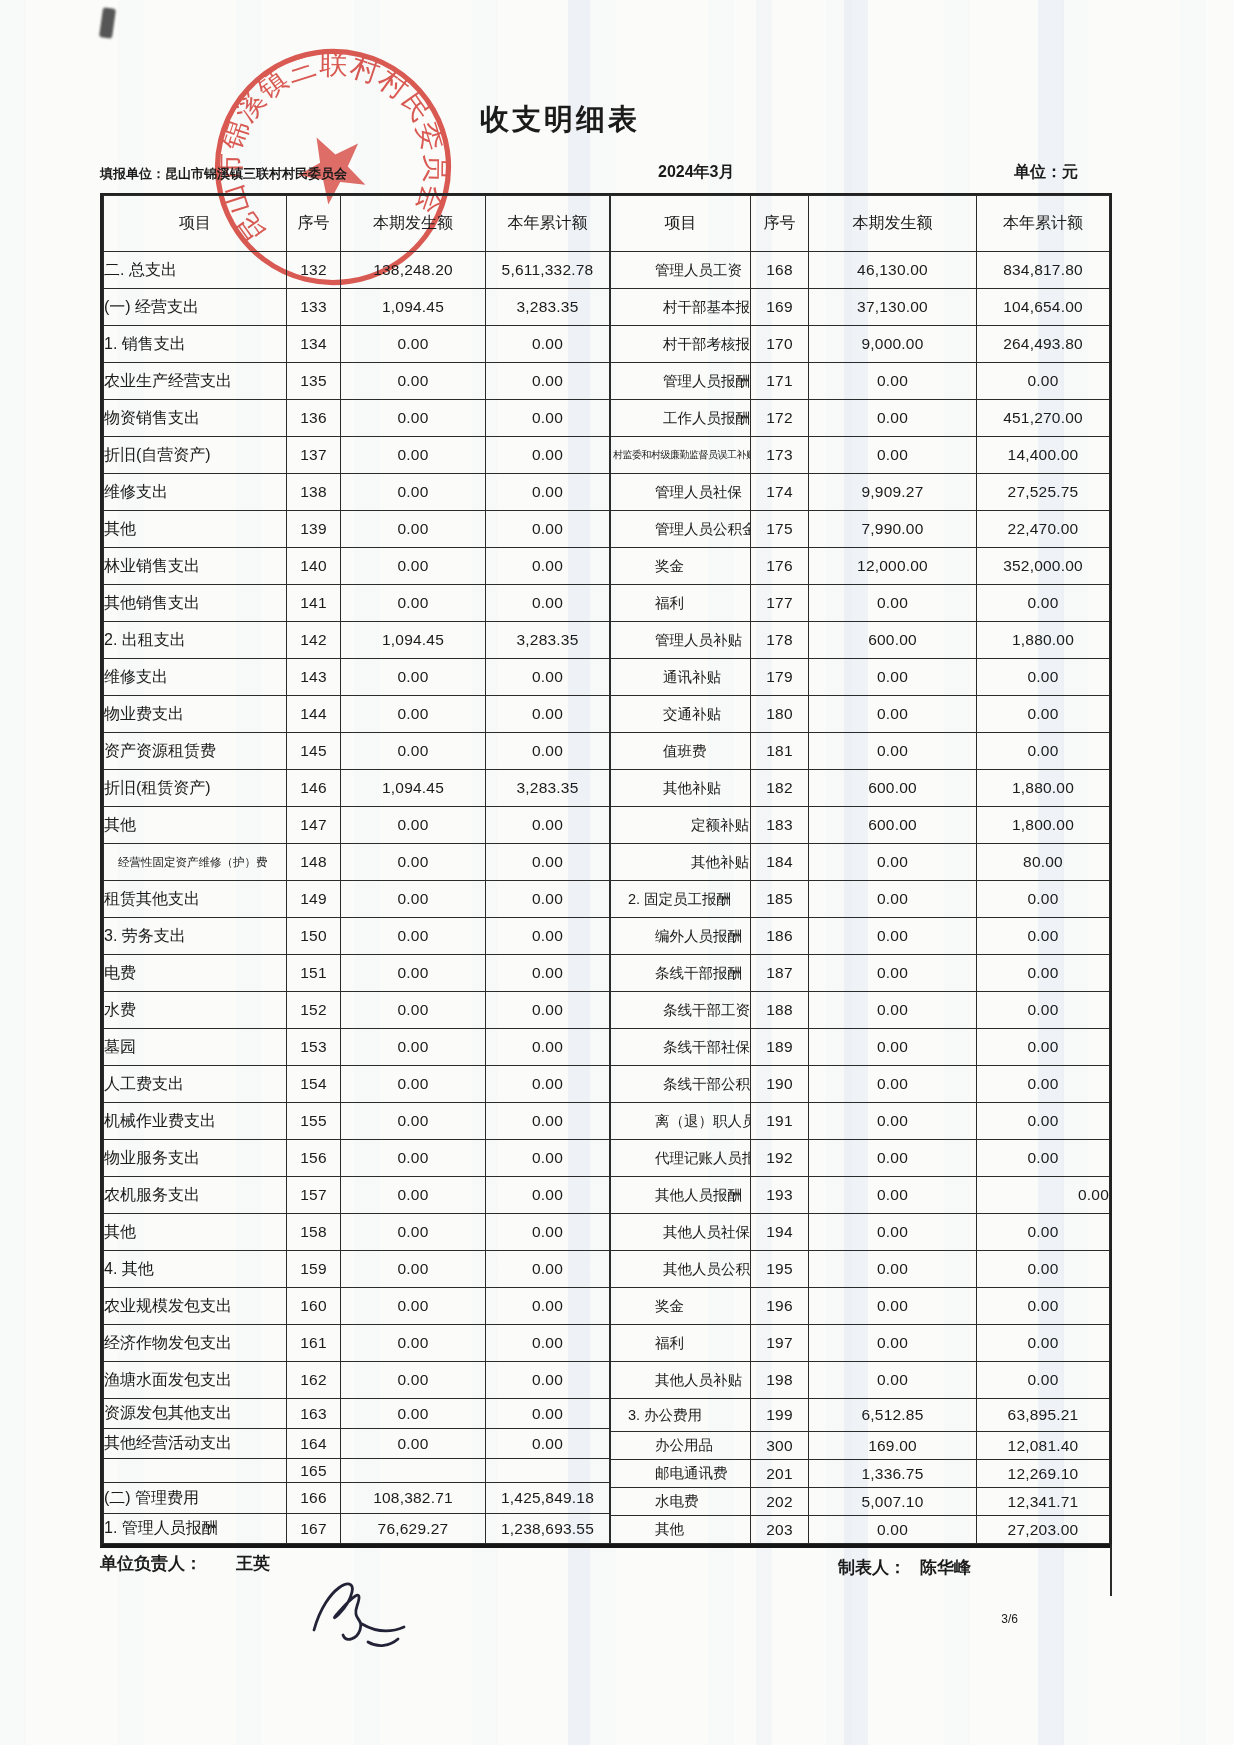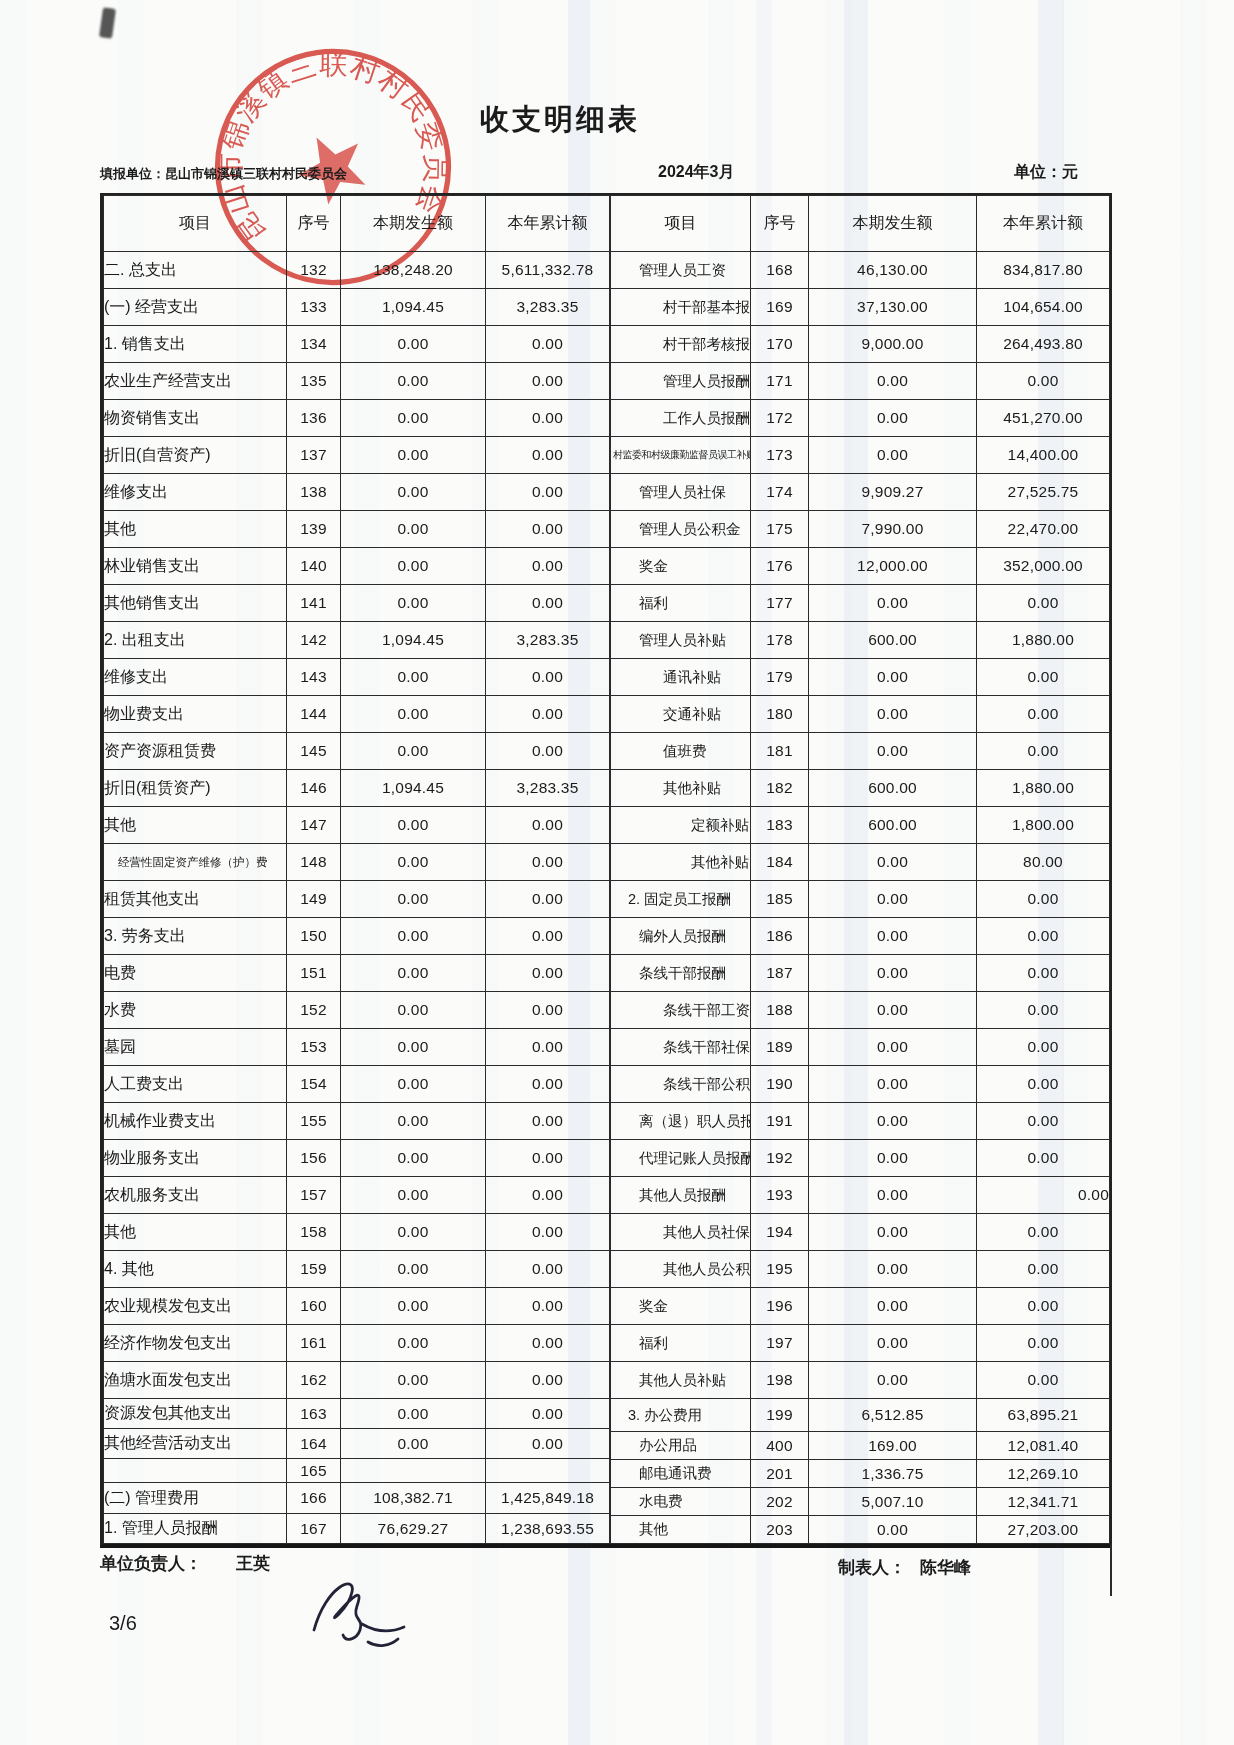--- a/index.html
+++ b/index.html
@@ -31,32 +31,32 @@
   table.t-left{width:506px;}
   table.t-right{width:499px; border-left:1px solid #2b2b2b;}
   .data-table th,.data-table td{border:1px solid #2b2b2b; padding:0; overflow:hidden;}
   .data-table th{height:55px; font-size:16px; font-weight:normal; text-align:center;}
   .data-table tbody tr{height:37px;}
   .c-item{text-align:left; font-size:16px; white-space:nowrap;}
   .t-right .c-item{font-size:14.5px;}
   .c-num{text-align:center; font-size:15.5px; letter-spacing:0.2px;}
   .ind0{padding-left:5px;}  .ind1{padding-left:21px;} .ind2{padding-left:50px;}
   .ind3{padding-left:80px;} .ind4{padding-left:106px;}
-  .t-right .ind1{padding-left:17px;}  .t-right .ind2{padding-left:28px;}
+  .t-right .ind1{padding-left:17px;}  .t-right .ind2{padding-left:44px;}
   .t-right .ind3{padding-left:52px;} .t-right .ind4{padding-left:80px;}
   .t-left .small{font-size:11.5px; padding-left:14px;}
   .t-right .small{font-size:10px; padding-left:2px; letter-spacing:-0.5px;}
   .shift-right{text-align:right; padding-right:1px;}
 
   .stamp{position:absolute; left:207px; top:41px; width:252px; height:252px; opacity:.82; mix-blend-mode:multiply; transform:rotate(-8deg);}
   .footer-left{position:absolute; top:1552px; left:100px; font-size:17px; font-weight:bold;}
   .footer-left .name{margin-left:34px;}
   .footer-right{position:absolute; top:1556px; left:838px; font-size:17px; font-weight:bold;}
   .footer-right .name{margin-left:14px;}
-  .page-number{position:absolute; top:1612px; left:109px; width:920px; text-align:left; font-size:20px;}
+  .page-number{position:absolute; top:1612px; left:98px; width:920px; text-align:right; font-size:12px;}
   .signature{position:absolute; left:298px; top:1568px; width:140px; height:100px;}
 </style>
 </head>
 <body>
 
 <div class="page">
 
   <div class="smudge"></div>
 
   <svg class="stamp" viewBox="0 0 240 240">
@@ -514,21 +514,21 @@
       <td class="c-num">0.00</td>
     </tr>
           <tr style="height: 33px;">
       <td class="c-item ind1">3. 办公费用</td>
       <td class="c-num">199</td>
       <td class="c-num">6,512.85</td>
       <td class="c-num">63,895.21</td>
     </tr>
           <tr style="height: 28px;">
       <td class="c-item ind2">办公用品</td>
-      <td class="c-num">400</td>
+      <td class="c-num">300</td>
       <td class="c-num">169.00</td>
       <td class="c-num">12,081.40</td>
     </tr>
           <tr style="height: 28px;">
       <td class="c-item ind2">邮电通讯费</td>
       <td class="c-num">201</td>
       <td class="c-num">1,336.75</td>
       <td class="c-num">12,269.10</td>
     </tr>
           <tr style="height: 28px;">

